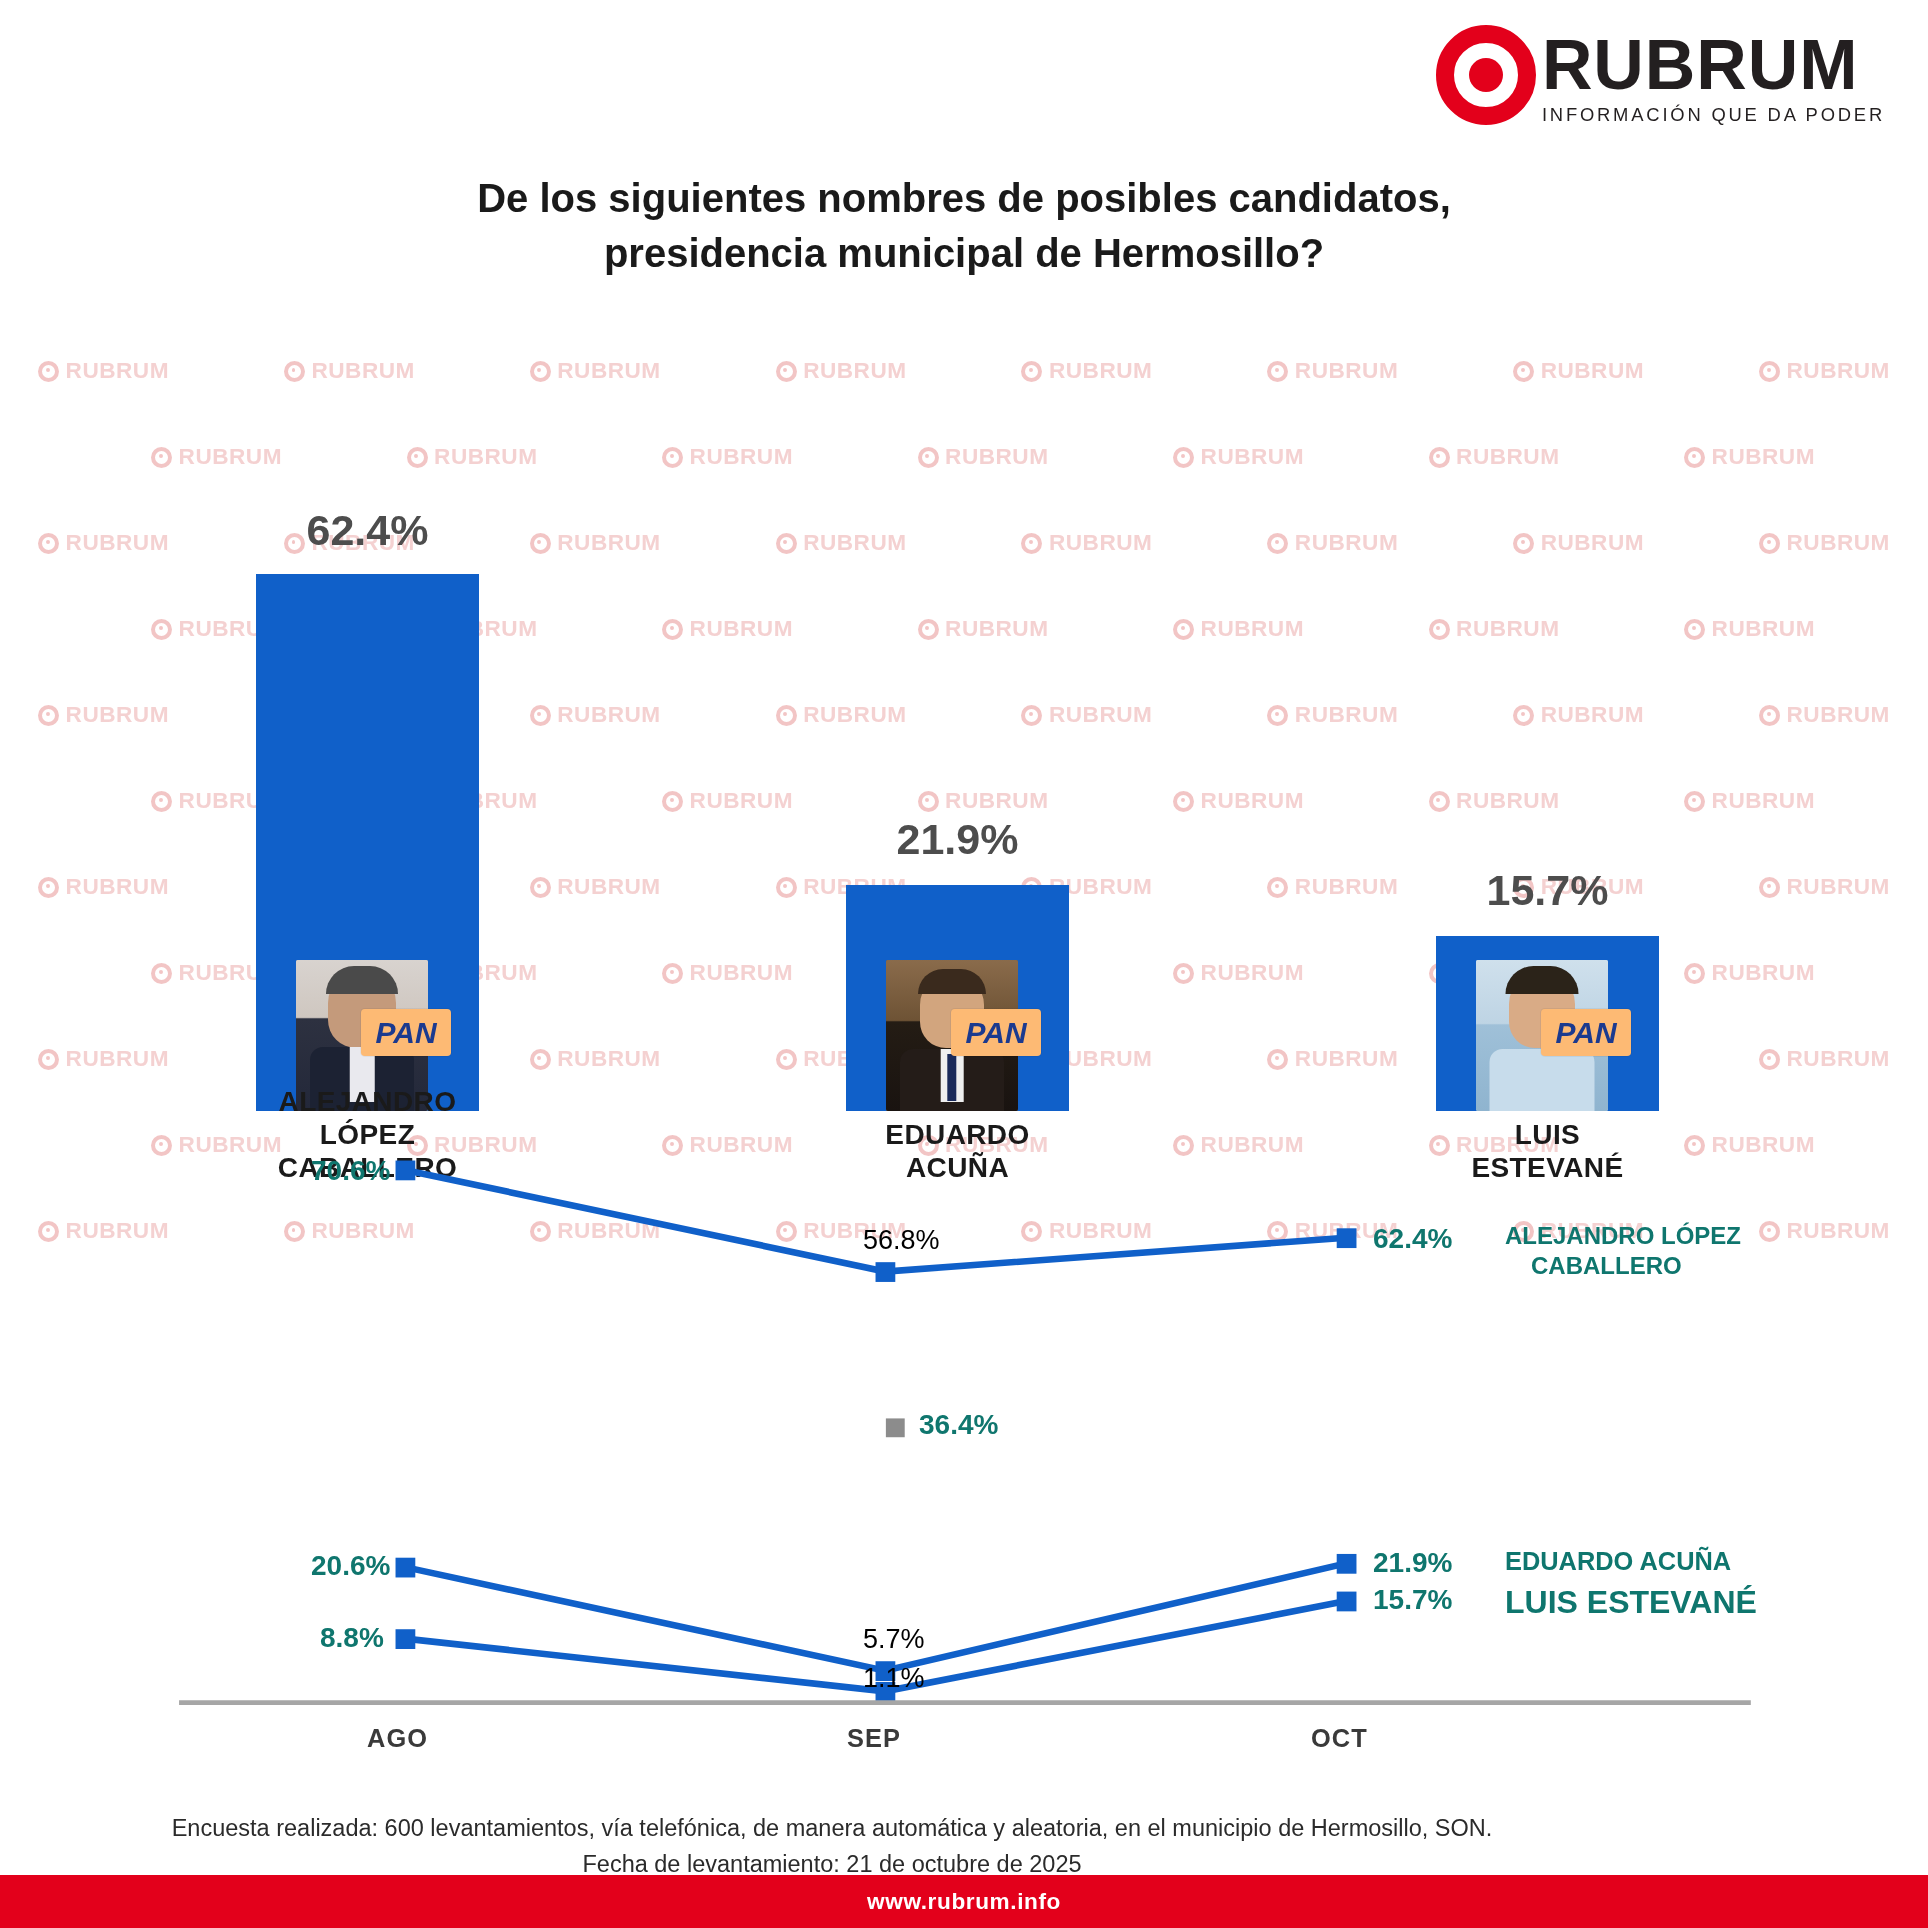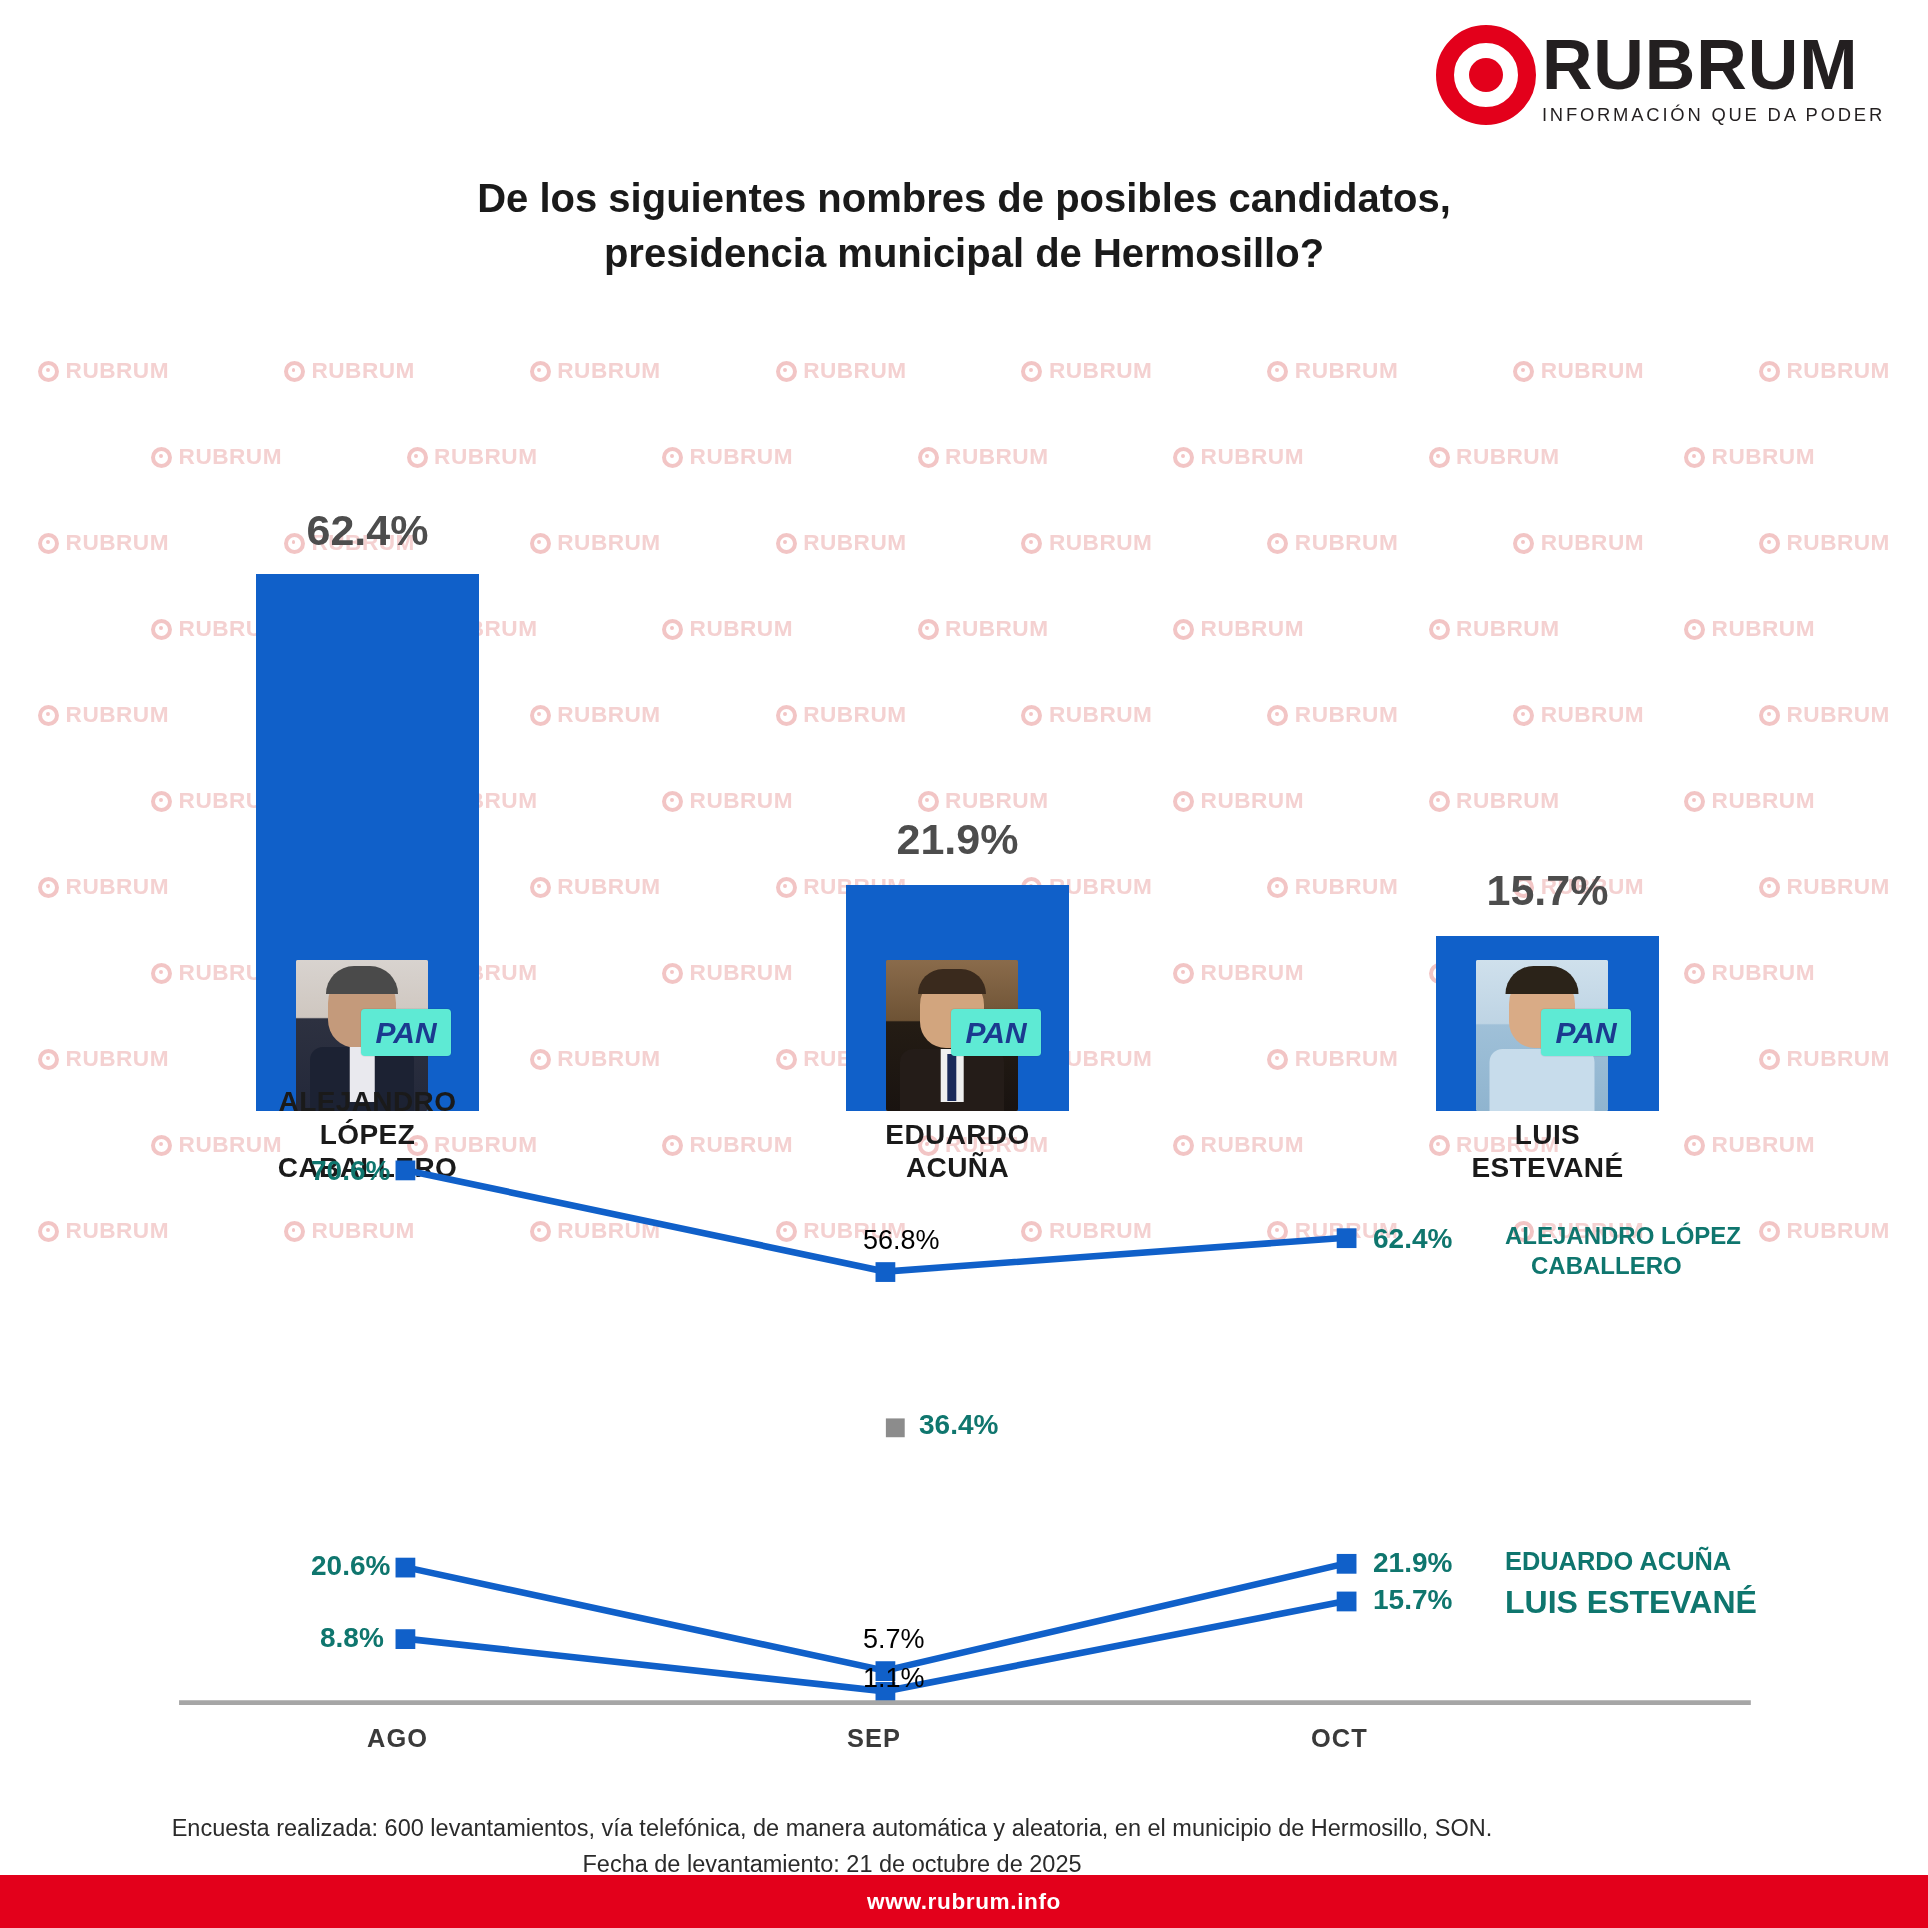--- a/index.html
+++ b/index.html
@@ -54,21 +54,21 @@
   .barval{
     position:absolute;left:0;width:100%;text-align:center;
     font-weight:bold;color:#4d4d4d;
   }
   .bar{position:absolute;left:0;bottom:0;width:100%;background:#1060c9;}
   .photo{
     position:absolute;bottom:-9.4px;border-radius:1.9px;overflow:hidden;
   }
   .photo .head{width:100%;height:100%;position:relative;overflow:hidden;}
   .pan{
-    position:absolute;background:#5eead4;border-radius:3.8px;
+    position:absolute;background:#fdba74;border-radius:3.8px;
     display:flex;align-items:center;justify-content:center;
     font-weight:bold;font-style:italic;color:#1b3a8f;
     box-shadow:0 0 0 0.9px rgba(0,0,0,.05);
   }
   .candname{
     position:absolute;width:100%;left:0;text-align:center;
     font-weight:bold;color:#1a1a1a;line-height:1.18;letter-spacing:0.4px;
   }
   
   #linechart{position:absolute;left:0;top:1121px;width:1928px;height:640px;z-index:2;}

